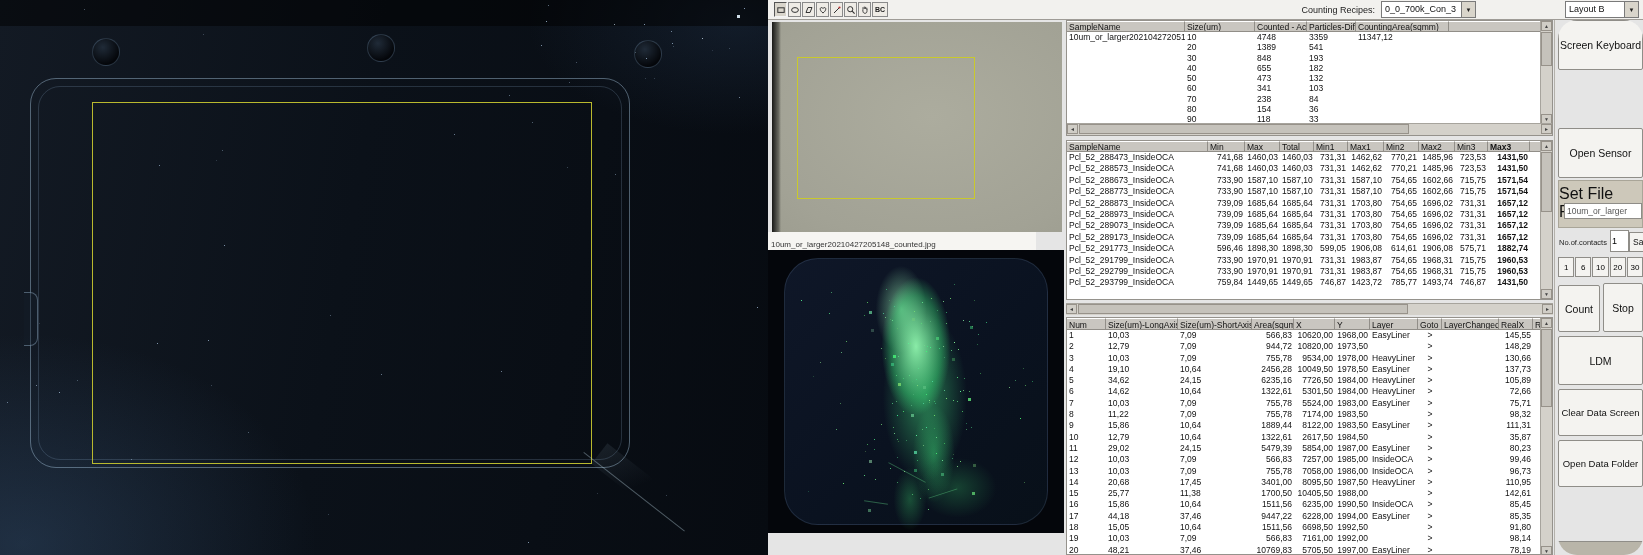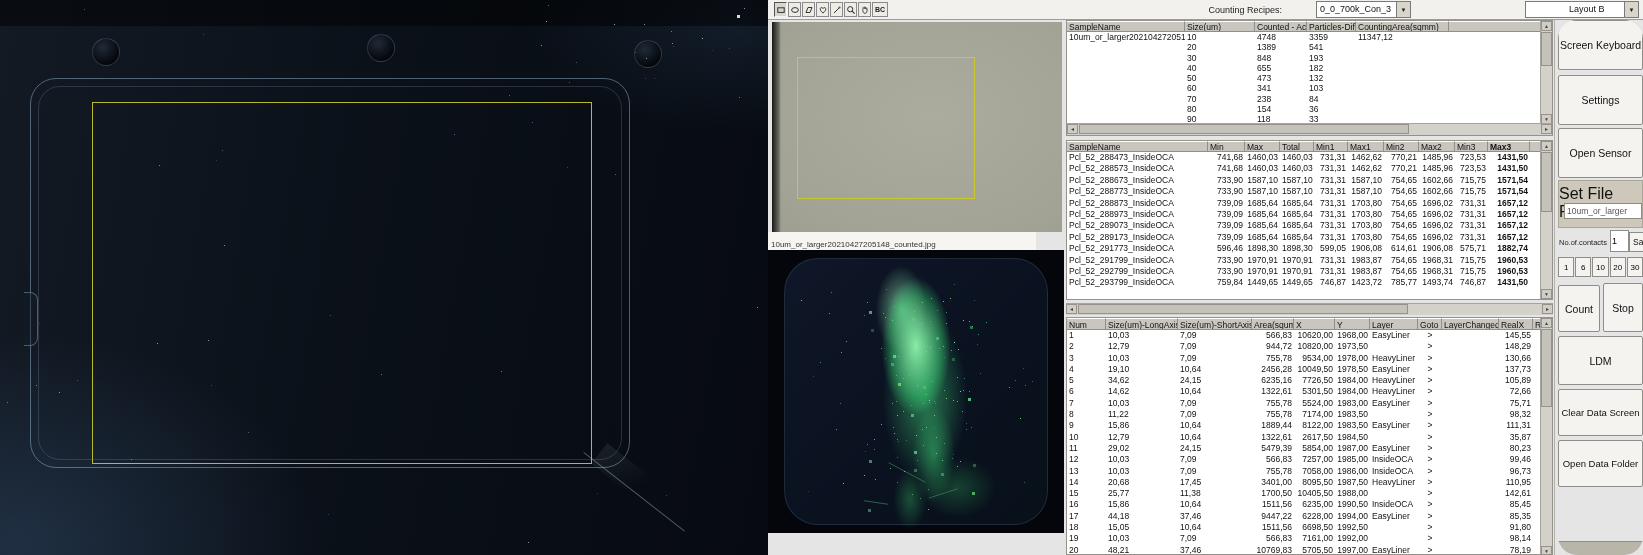--- a/index.html
+++ b/index.html
@@ -27,21 +27,21 @@
   #topbar{position:absolute;left:768px;top:0;width:875px;height:19px;background:#f2f1ee;
     border-bottom:1px solid #9f9c96;display:flex;align-items:center;}
   .tool-icons{display:flex;gap:1px;margin-left:6px;}
   .tbtn{width:13px;height:15px;background:#efece6;border:1px solid #8a8a8a;display:flex;
     align-items:center;justify-content:center;padding:0;}
   .tbtn.pressed{background:#d9d5cb;border-color:#555 #f4f4f4 #f4f4f4 #555;}
   .tbtn svg{display:block;}
   .tbtn.bc{font-size:7px;font-weight:bold;color:#222;width:16px;}
   .recipes{position:absolute;right:4px;top:0;height:19px;display:flex;align-items:center;gap:6px;}
   .recipes .lbl{font-size:9px;color:#222;}
-  .combo{display:flex;height:15px;border:1px solid #7a7a7a;background:#fff;margin-left:28px;}
+  .combo{display:flex;height:15px;border:1px solid #7a7a7a;background:#fff;}
   .combo .val{font-size:9px;padding:2px 3px 0 3px;white-space:nowrap;overflow:hidden;}
   .combo .arrow{width:13px;background:#d9d5cb;border-left:1px solid #7a7a7a;font-size:6px;
     display:flex;align-items:center;justify-content:center;color:#222;}
   #cam{position:absolute;left:772px;top:22px;width:290px;height:210px;
     background:radial-gradient(260px 180px at 55% 45%, #acac9e, #a2a295 70%, #9b9b8e);}
   #cam .edge{position:absolute;left:0;top:0;width:9px;height:100%;
     background:linear-gradient(90deg,#181816,#6b6b62 75%,transparent);}
   #cam .roi{position:absolute;left:25px;top:35px;width:176px;height:140px;border:1px solid #c9c92c;}
   #fname{position:absolute;left:768px;top:232px;width:268px;height:18px;background:#f6f5f2;
     border-bottom:3px solid #f97316;}
@@ -166,21 +166,21 @@
           </svg>
       </button>
       <button class="tbtn bc">BC</button>
     </div>
     <div class="recipes">
       <span class="lbl">Counting Recipes:</span>
       <div class="combo" style="width:93px;">
         <span class="val" style="flex:1;">0_0_700k_Con_3</span>
         <span class="arrow">▼</span>
       </div>
-      <div class="combo" style="width:72px;margin-left:108px;padding-left:40px;">
+      <div class="combo" style="width:72px;margin-left:83px;">
         <span class="val" style="flex:1;">Layout B</span>
         <span class="arrow">▼</span>
       </div>
     </div>
   </div>
 
   <div id="cam">
     <div class="edge"></div>
     <div class="roi"></div>
   </div>
@@ -758,21 +758,20 @@
       <span class="sarrow" style="top:0;">▲</span>
       <div class="sthumb" style="left:0;top:11px;width:11px;height:78px;"></div>
       <span class="sarrow" style="bottom:0;">▼</span>
     </div>
   </div>
 
   <div id="divider"></div>
 
   <div id="sidebar">
     <button class="sbtn" style="top:0;height:50px;">Screen Keyboard</button>
-    <button class="sbtn" style="top:55px;height:50px;">Settings</button>
     <button class="sbtn" style="top:108px;height:50px;">Open Sensor</button>
 
     <div id="prefix-panel">
       <div class="plabel">Set File Prefix</div>
       <input value="10um_or_larger" style="">
     </div>
 
     <div id="contacts">
       <span class="clabel">No.of.contacts</span>
       <input value="1" style="">

